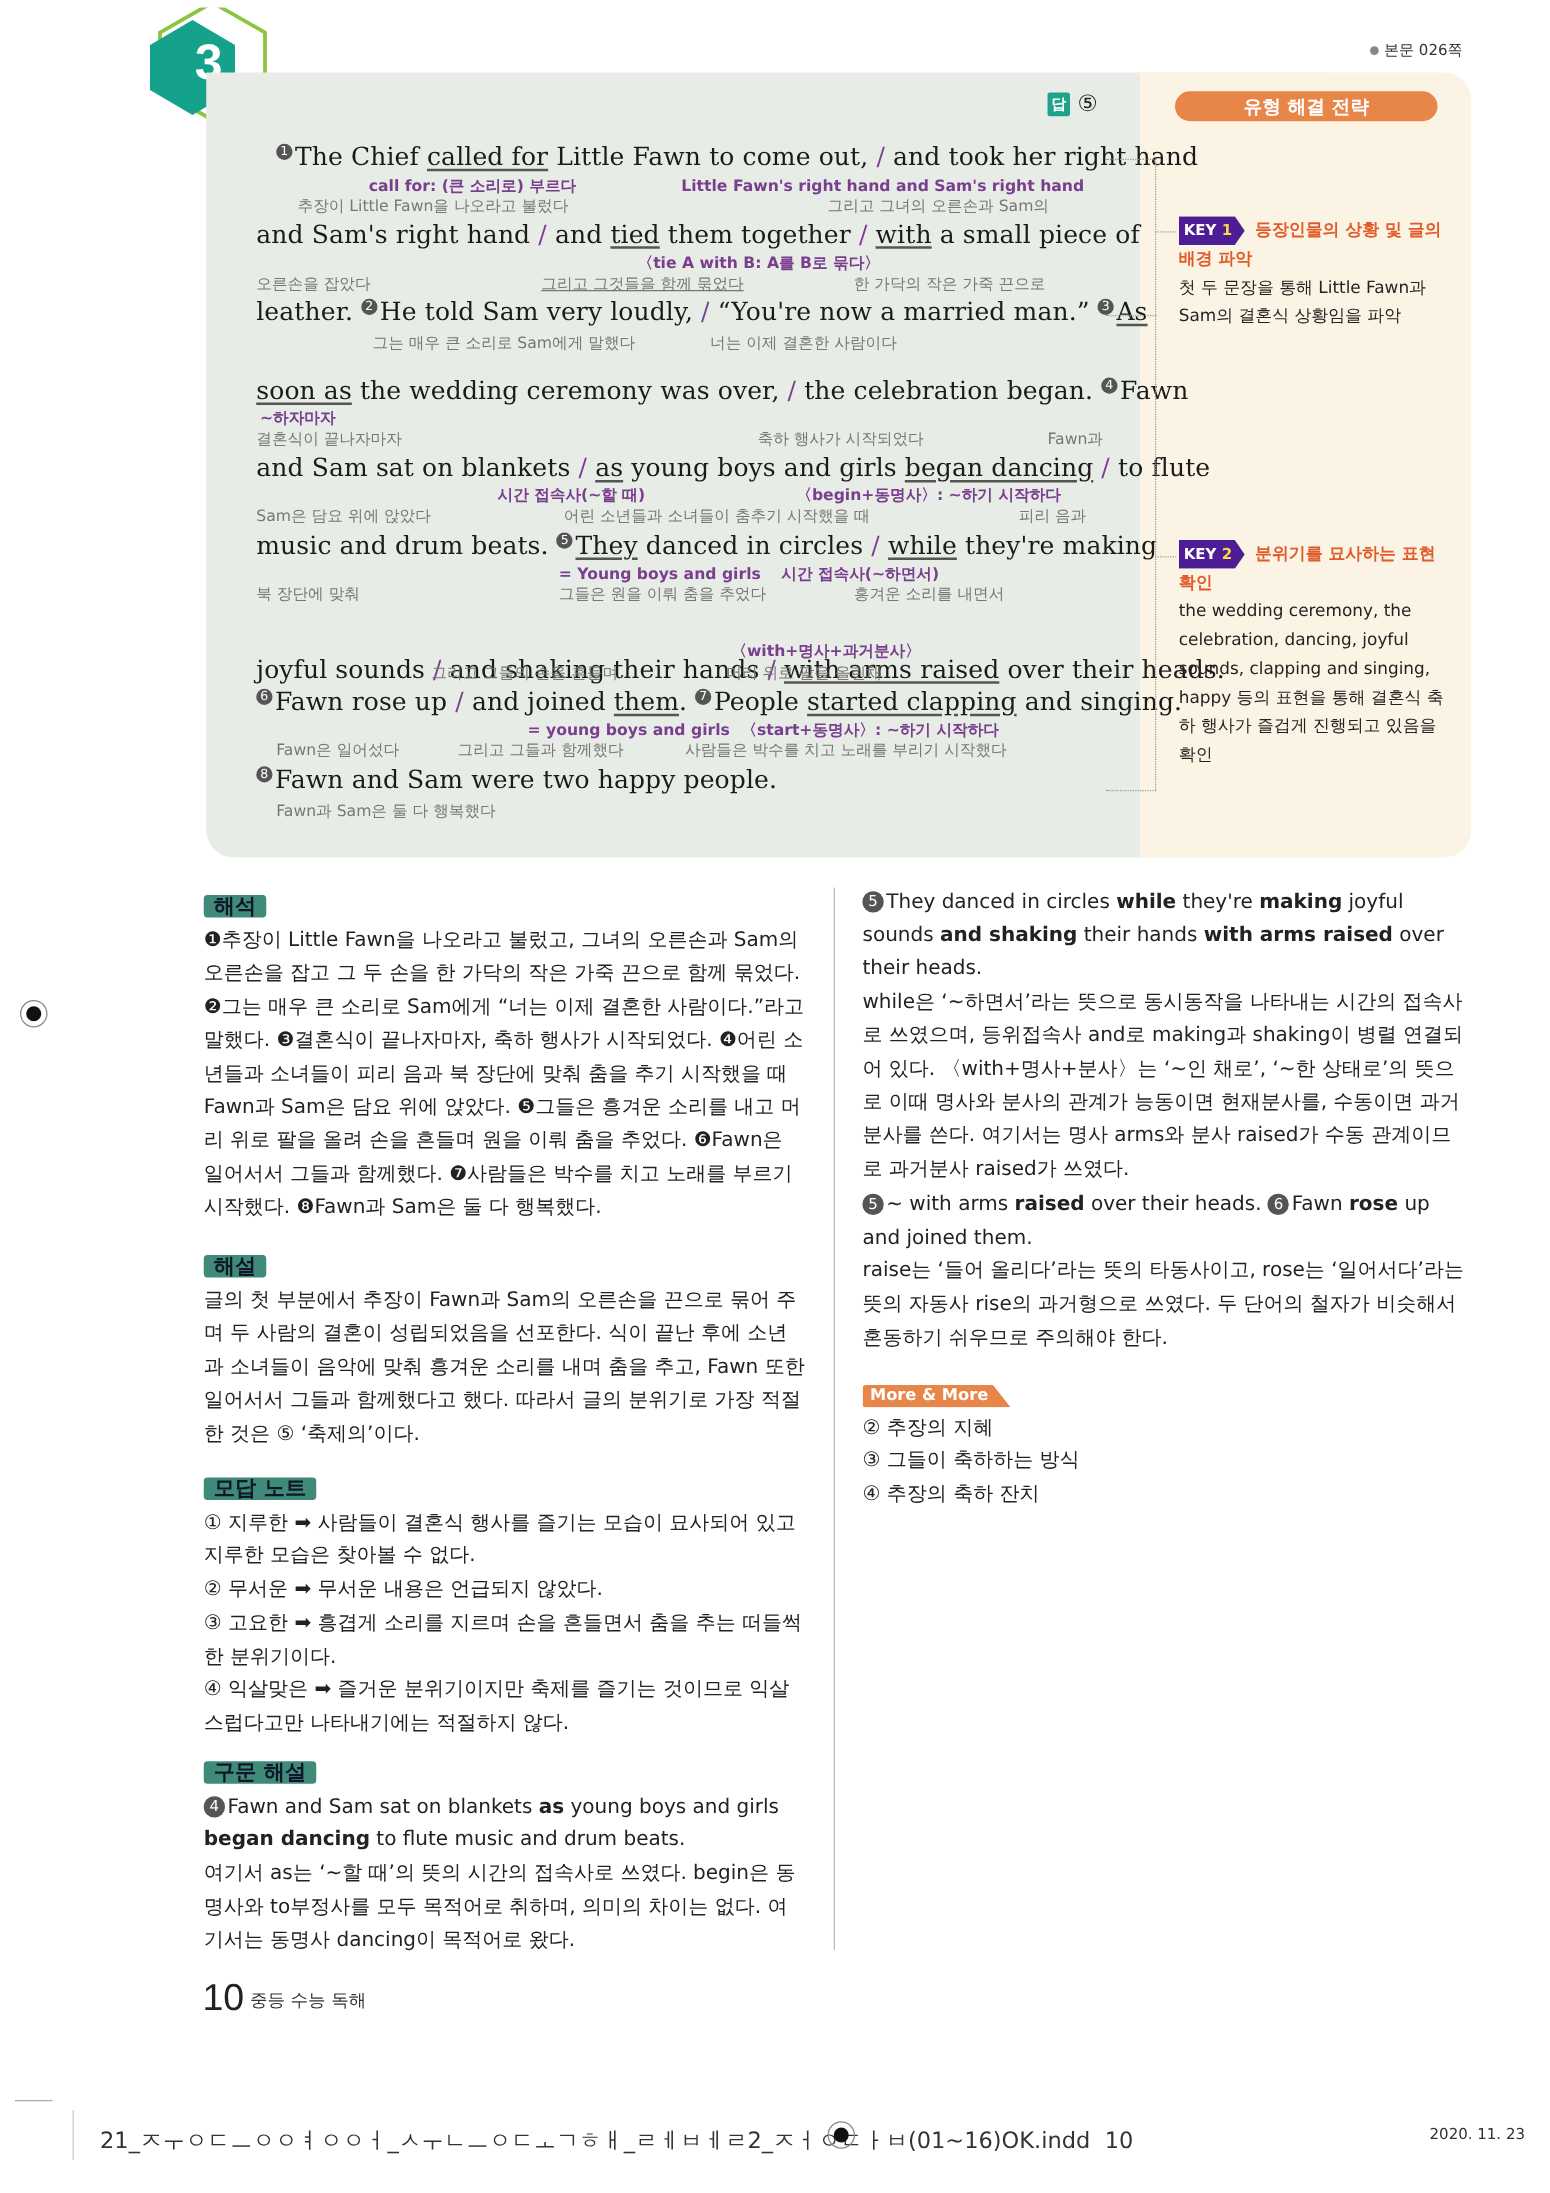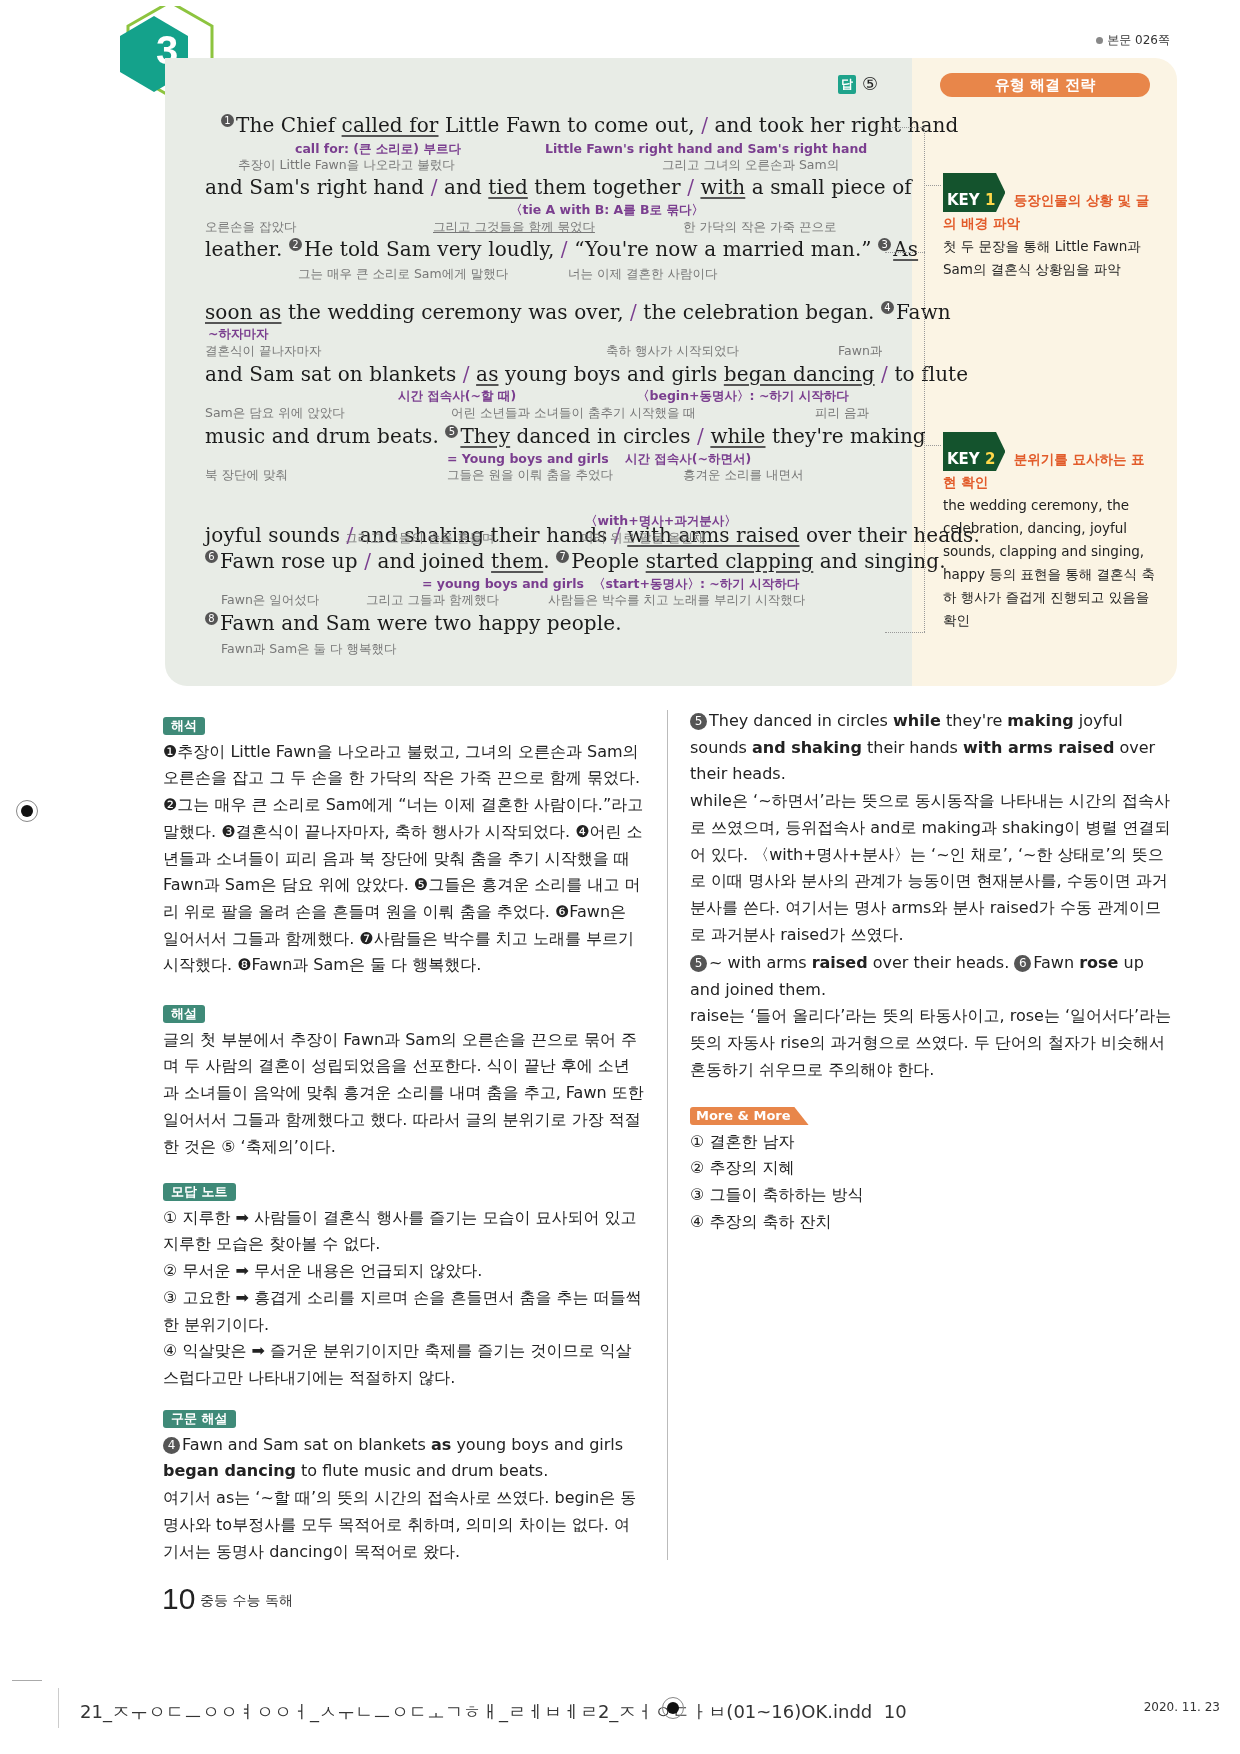--- a/index.html
+++ b/index.html
@@ -24,29 +24,29 @@
 
   .eng { position:absolute; font-family:"DejaVu Serif", serif; font-size:20px; color:#1b1b1b; white-space:nowrap; letter-spacing:0.1px; }
   .kor { position:absolute; font-size:12.5px; color:#777; white-space:nowrap; }
   .note { position:absolute; font-size:12.5px; color:#7a3e8f; white-space:nowrap; font-weight:bold; }
   .num { display:inline-block; width:13px; height:13px; border-radius:50%; background:#555; color:#fff; font-size:10px; text-align:center; line-height:13px; font-family:"DejaVu Sans",sans-serif; vertical-align:8px; margin-right:2px; }
   .slash { color:#7a3e8f; }
   .ul { text-decoration:underline; text-decoration-color:#555; text-underline-offset:3px; }
 
   .strategy-title { left:940px; top:73px; width:210px; height:24px; border-radius:12px; background:#e8864a; color:#fff; font-size:15px; font-weight:bold; text-align:center; line-height:24px; }
   .key { position:absolute; left:943px; width:215px; font-size:13.5px; line-height:23px; color:#222; }
-  .key .key-label { display:inline-block; background:#14532d; color:#fff; font-size:15px; font-weight:bold; padding:16px 10px 0 4px; margin-right:4px; clip-path:polygon(0 0, 85% 0, 100% 50%, 85% 100%, 0 100%); }
+  .key .key-label { display:inline-block; background:#4c1d95; color:#fff; font-size:12px; font-weight:bold; padding:0 10px 0 4px; margin-right:4px; clip-path:polygon(0 0, 85% 0, 100% 50%, 85% 100%, 0 100%); }
   .key .key-label b { color:#ffd84a; }
   .key .key-title { color:#e25b2a; font-weight:bold; }
   .dotline { position:absolute; border-color:#999; border-style:dotted; border-width:0; }
 
   
   .section { position:absolute; font-size:16px; line-height:26.7px; color:#222; }
   .section p { margin:0; }
-  .label { display:inline-block; background:#3f8a78; color:#ffffff; font-size:13px; font-weight:bold; padding:0 8px; border-radius:3px; line-height:18px; margin-bottom:2px; }
+  .label { display:inline-block; background:#3f8a78; color:#0f172a; font-size:17px; font-weight:bold; padding:0 8px; border-radius:3px; line-height:18px; margin-bottom:2px; }
   .label-orange { display:inline-block; background:#e8864a; color:#fff; font-size:13px; font-weight:bold; padding:0 18px 0 6px; line-height:18px; border-radius:3px 0 0 3px; clip-path:polygon(0 0, 88% 0, 100% 100%, 0 100%); }
   .cnum { display:inline-block; width:17px; height:17px; border-radius:50%; background:#555; color:#fff; font-size:12px; text-align:center; line-height:17px; vertical-align:1px; margin-right:2px; }
   .orange { color:#e25b2a; font-weight:bold; }
 
   .col-divider { left:667px; top:710px; width:1px; height:850px; background:#bbb; }
 
   .footer-num { left:162px; top:1582px; font-size:30px; font-family:"Liberation Sans", sans-serif; color:#222; }
   .footer-book { left:200px; top:1592px; font-size:14px; color:#333; }
 
   .bottom-line { left:12px; top:1680px; width:30px; height:1px; background:#aaa; }
@@ -177,21 +177,20 @@
   <p>while은 ‘~하면서’라는 뜻으로 동시동작을 나타내는 시간의 접속사로 쓰였으며, 등위접속사 and로 making과 shaking이 병렬 연결되어 있다. 〈with+명사+분사〉는 ‘~인 채로’, ‘~한 상태로’의 뜻으로 이때 명사와 분사의 관계가 능동이면 현재분사를, 수동이면 과거분사를 쓴다. 여기서는 명사 arms와 분사 raised가 수동 관계이므로 과거분사 raised가 쓰였다.</p>
 </div>
 
 <div class="section" style="left:690px;top:950px;width:484px;">
   <p><span class="cnum">5</span><span>~ with arms </span><b>raised</b><span> over their heads. </span><span class="cnum">6</span><span>Fawn </span><b>rose</b><span> up and joined them.</span></p>
   <p>raise는 ‘들어 올리다’라는 뜻의 타동사이고, rose는 ‘일어서다’라는 뜻의 자동사 rise의 과거형으로 쓰였다. 두 단어의 철자가 비슷해서 혼동하기 쉬우므로 주의해야 한다.</p>
 </div>
 
 <div class="section" style="left:690px;top:1102px;width:484px;">
   <div class="label-orange">More &amp; More</div>
-  <p>① 결혼한 남자</p>
   <p>② 추장의 지혜</p>
   <p>③ 그들이 축하하는 방식</p>
   <p>④ 추장의 축하 잔치</p>
 </div>
 
 <div class="abs footer-num">10</div>
 <div class="abs footer-book">중등 수능 독해</div>
 
 <div class="abs reg-mark" style="left:16px;top:800px;"></div>
 

